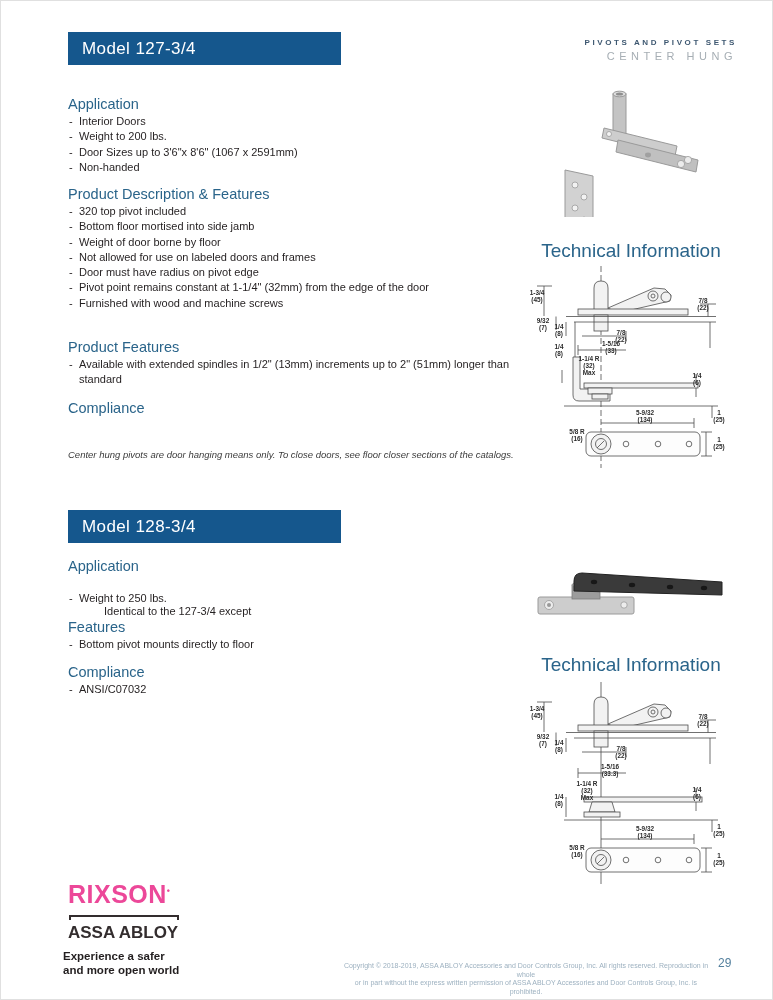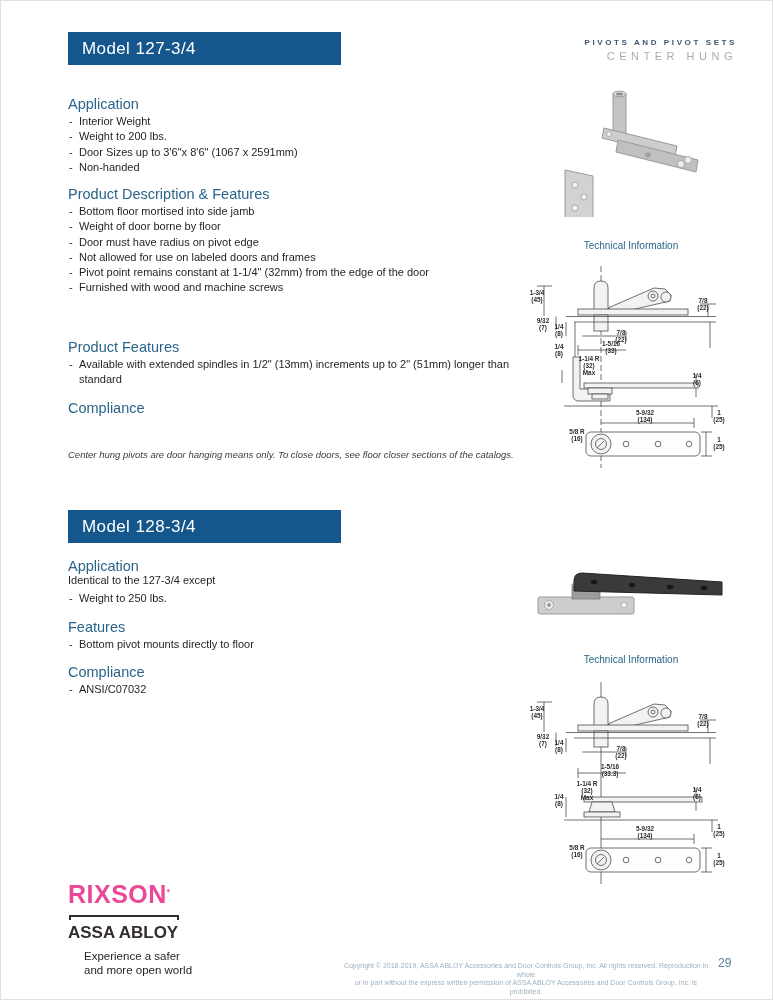--- a/index.html
+++ b/index.html
@@ -22,37 +22,37 @@
   .h   { position:absolute; left:68px; color:#2a648a; font-size:14.5px; line-height:1.1; }
   .txt { position:absolute; left:68px; width:460px; font-size:11px; color:#231f20;
          line-height:15.3px; }
   .bullet { position:relative; padding-left:11px; }
   .bullet::before { content:"-"; position:absolute; left:1px; }
   .note { position:absolute; left:68px; top:449px; font-style:italic; font-size:9.5px;
           color:#3c3c3c; }
 
   
   .tech-h  { position:absolute; left:506px; width:250px; text-align:center; color:#2a648a;
-             font-size:10px; }
+             font-size:19px; }
   .drawing { position:absolute; left:522px; width:248px; height:212px; }
   .drawing svg { position:absolute; left:0; top:0; }
   .dim { position:absolute; width:30px; font-size:6.4px; line-height:7px; font-weight:bold;
          text-align:center; color:#2b2b2b; white-space:pre-line; }
   .photo { position:absolute; }
 
   
   .logo   { position:absolute; left:68px; top:880px; font-size:25px; font-weight:800;
             color:#ec4899; letter-spacing:.5px; }
   .logo sup { font-size:9px; }
   .logo-bracket { position:absolute; left:69px; top:915px; width:110px; height:5px;
             border-top:2.5px solid #332d2e; border-left:2.5px solid #332d2e;
             border-right:2.5px solid #332d2e; }
   .parent-brand { position:absolute; left:68px; top:923px; font-size:17px; font-weight:800;
             color:#332d2e; }
-  .tagline { position:absolute; left:84px; top:950px; font-size:11.5px; font-weight:normal;
+  .tagline { position:absolute; left:63px; top:950px; font-size:11.5px; font-weight:bold;
             color:#231f20; line-height:13.5px; }
   .copyright { position:absolute; left:340px; top:962px; width:372px; text-align:center;
             font-size:7px; line-height:8.5px; color:#9db1c0; }
   .pagenum { position:absolute; left:718px; top:956px; font-size:12px; color:#54809e; }
 
   .tech-line { stroke:#4d4d4d; stroke-width:0.8; fill:none; }
   .tech-fill { stroke:#4d4d4d; stroke-width:0.8; fill:#f2f2f2; }
 </style>
 </head>
 <body>
@@ -107,32 +107,33 @@
       <ellipse cx="35" cy="164" rx="17" ry="6.5" fill="#bdbdbd" stroke="#9a9a9a" stroke-width="1"></ellipse>
       <ellipse cx="35" cy="156" rx="10" ry="4.5" fill="#cfcfcf" stroke="#9a9a9a" stroke-width="0.8"></ellipse>
       <rect x="72" y="146" width="5" height="4" fill="#8a8a8a"></rect>
       <rect x="102" y="143" width="5" height="4" fill="#8a8a8a"></rect>
       <rect x="132" y="140" width="5" height="4" fill="#8a8a8a"></rect>
     </svg>
   </div>
 
   <div class="h" style="top:97px;">Application</div>
   <div class="txt" style="top:114px;">
-    <div class="bullet">Interior Weight</div>
+    <div class="bullet">Interior Doors</div>
     <div class="bullet">Weight to 200 lbs.</div>
     <div class="bullet">Door Sizes up to 3'6"x 8'6" (1067 x 2591mm)</div>
     <div class="bullet">Non-handed</div>
   </div>
 
   <div class="h" style="top:187px;">Product Description &amp; Features</div>
   <div class="txt" style="top:204px;">
+    <div class="bullet">320 top pivot included</div>
     <div class="bullet">Bottom floor mortised into side jamb</div>
     <div class="bullet">Weight of door borne by floor</div>
+    <div class="bullet">Not allowed for use on labeled doors and frames</div>
     <div class="bullet">Door must have radius on pivot edge</div>
-    <div class="bullet">Not allowed for use on labeled doors and frames</div>
     <div class="bullet">Pivot point remains constant at 1-1/4" (32mm) from the edge of the door</div>
     <div class="bullet">Furnished with wood and machine screws</div>
   </div>
 
   <div class="h" style="top:340px;">Product Features</div>
   <div class="txt" style="top:357px; width:456px;">
     <div class="bullet">Available with extended spindles in 1/2" (13mm) increments up to 2" (51mm) longer than standard</div>
   </div>
 
   <div class="h" style="top:401px;">Compliance</div>
@@ -236,21 +237,21 @@
       <ellipse cx="54" cy="22" rx="14" ry="4" fill="#b5b5b5" stroke="#8d8d8d" stroke-width="0.8"></ellipse>
       <path d="M50,10 Q42,10 42,18 L42,28 L190,32 L190,19 Z" fill="#3a3a3a" stroke="#232323" stroke-width="1" stroke-linejoin="round"></path>
       <ellipse cx="62" cy="19" rx="3.2" ry="2.2" fill="#171717"></ellipse>
       <ellipse cx="100" cy="22" rx="3.2" ry="2.2" fill="#171717"></ellipse>
       <ellipse cx="138" cy="24" rx="3.2" ry="2.2" fill="#171717"></ellipse>
       <ellipse cx="172" cy="25" rx="3.2" ry="2.2" fill="#171717"></ellipse>
     </svg>
   </div>
 
   <div class="h" style="top:559px;">Application</div>
-  <div class="txt" style="top:573px;">Identical to the 127-3/4 except</div>
+  <div class="txt" style="top:604px;margin-left:36px;">Identical to the 127-3/4 except</div>
   <div class="txt" style="top:591px;">
     <div class="bullet">Weight to 250 lbs.</div>
   </div>
 
   <div class="h" style="top:620px;">Features</div>
   <div class="txt" style="top:637px;">
     <div class="bullet">Bottom pivot mounts directly to floor</div>
   </div>
 
   <div class="h" style="top:665px;">Compliance</div>

